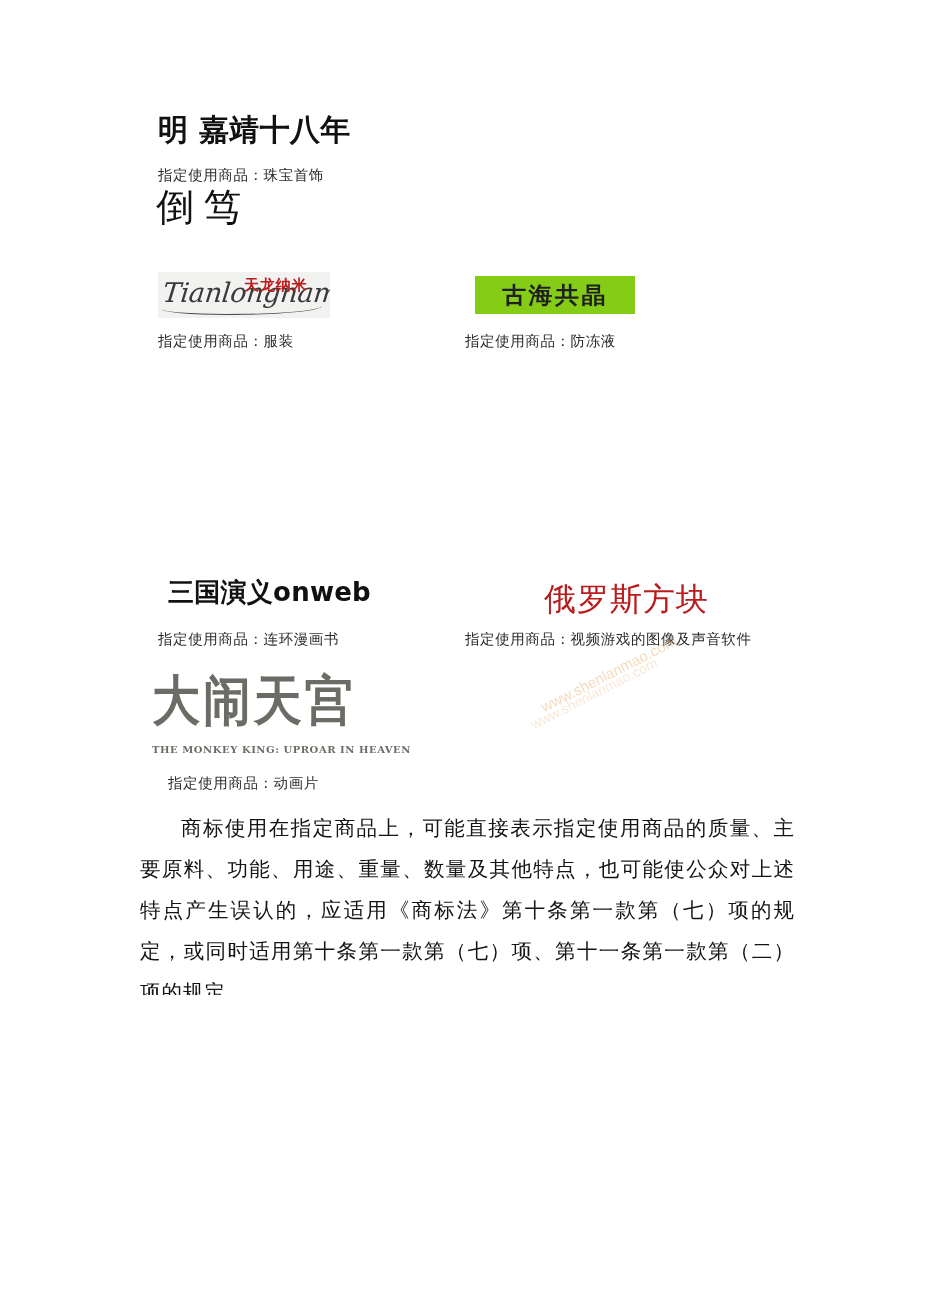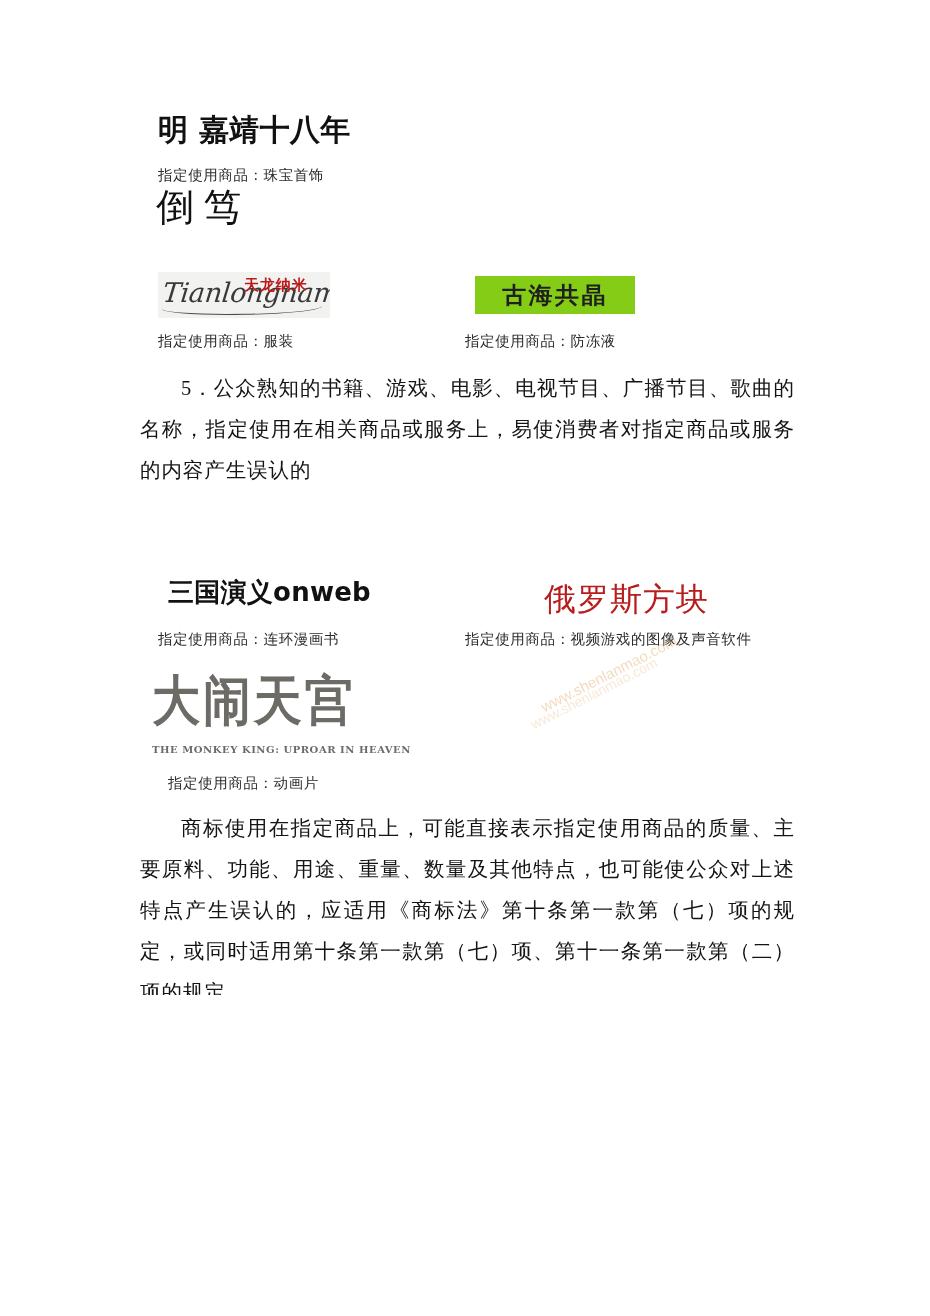--- a/index.html
+++ b/index.html
@@ -237,21 +237,20 @@
       <div class="cn">天龙纳米</div>
       <div class="swoosh"></div>
     </div>
     <div class="caption" style="position:absolute; left:18px; top:332px;">指定使用商品：服装</div>
 
     <div class="logo-guhai">
       <span>古海共晶</span>
     </div>
     <div class="caption" style="position:absolute; left:325px; top:332px;">指定使用商品：防冻液</div>
 
-    <div class="para indent" style="top:368px;">5．公众熟知的书籍、游戏、电影、电视节目、广播节目、歌曲的名称，指定使用在相关商品或服务上，易使消费者对指定商品或服务的内容产生误认的</div>
 
 
     <div class="logo-sanguo">三国演义onweb</div>
     <div class="caption" style="position:absolute; left:18px; top:630px;">指定使用商品：连环漫画书</div>
 
     <div class="logo-eluosi">俄罗斯方块</div>
     <div class="caption" style="position:absolute; left:325px; top:630px;">指定使用商品：视频游戏的图像及声音软件</div>
 
     <div class="logo-monkey">
       <div class="seal">大闹天宫</div>

